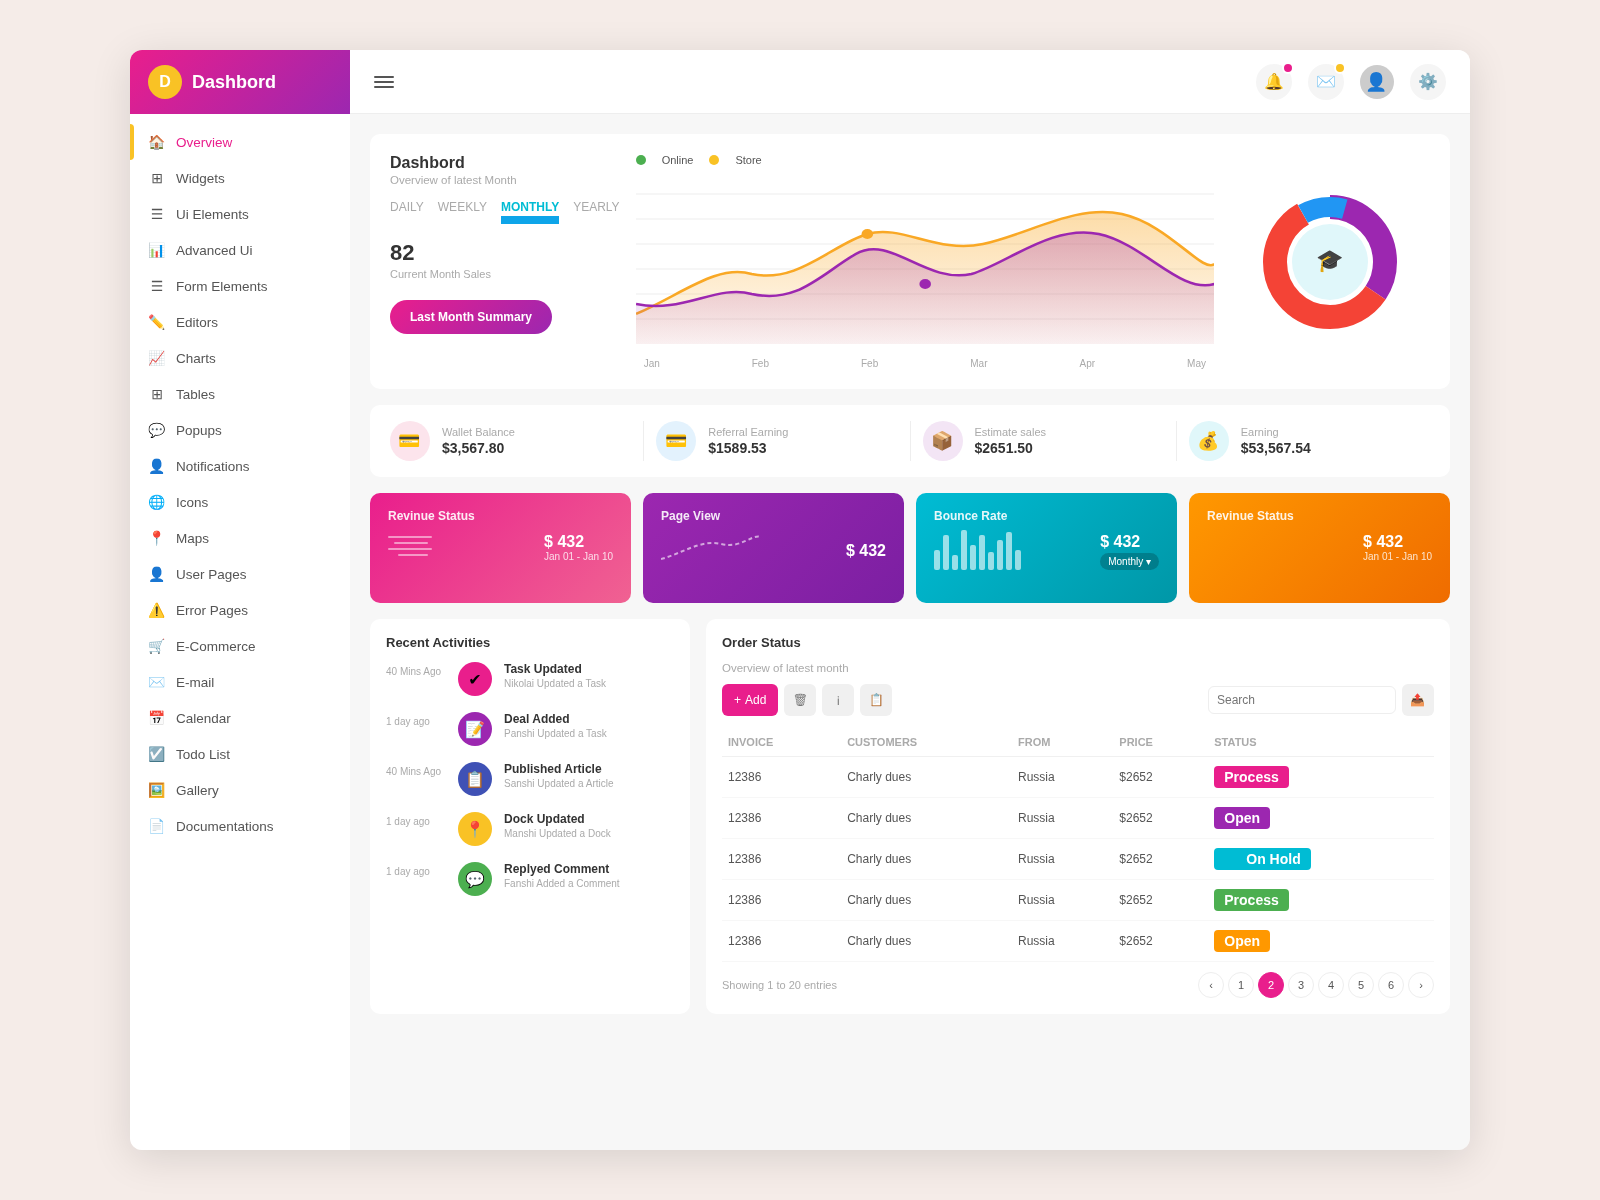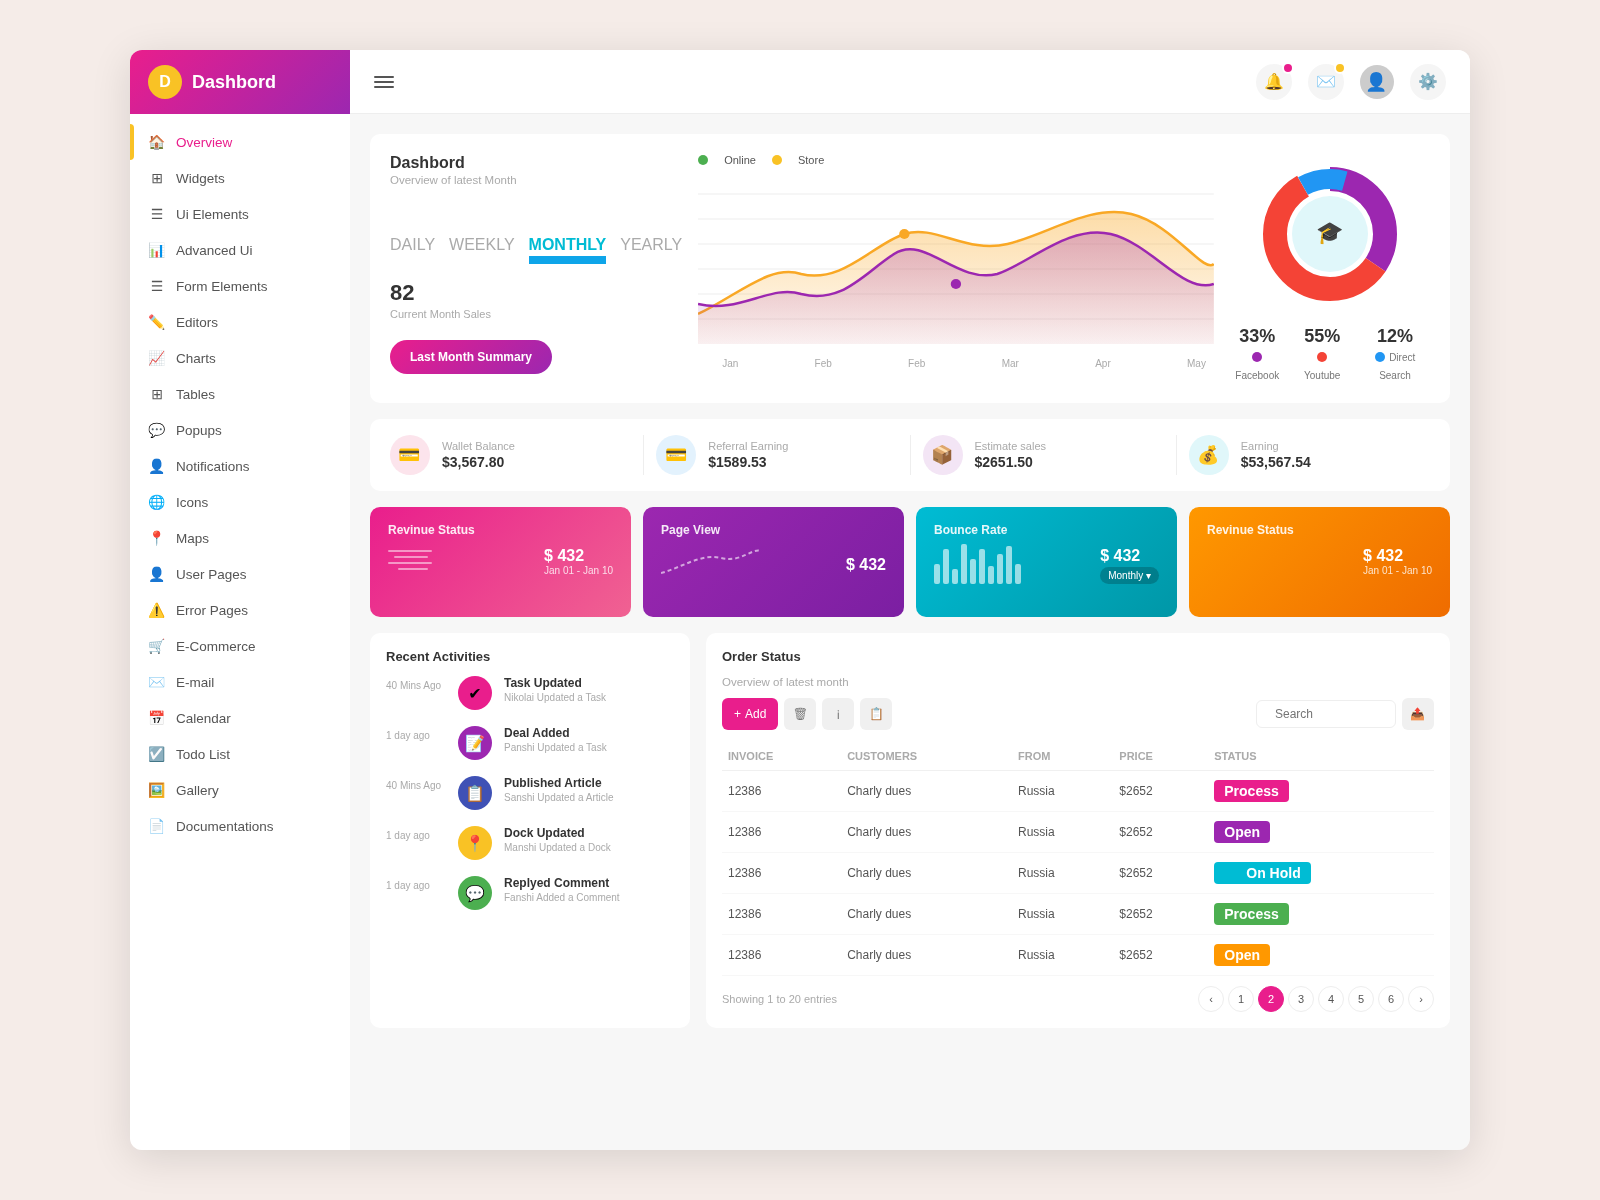--- a/index.html
+++ b/index.html
@@ -140,21 +140,21 @@
       gap: 16px;
       background: #fff;
       border-radius: 10px;
       padding: 20px;
     }
     .dash-left { flex: 0 0 200px; }
     .dash-title { font-size: 16px; font-weight: 700; color: #333; }
     .dash-subtitle { font-size: 11.5px; color: #aaa; margin-top: 2px; }
     .dash-tabs { display: flex; gap: 14px; margin-top: 12px; }
     .dash-tab {
-      font-size: 16px; color: #aaa; cursor: pointer; padding: 2px 0; margin-top: 36px;
+      font-size: 12px; color: #aaa; cursor: pointer; padding: 2px 0;
     }
     .dash-tab.active { color: #00bcd4; border-bottom: 8px solid #0ea5e9; font-weight: 600; }
     .dash-earnings { margin-top: 20px; }
     .dash-amount { font-size: 28px; font-weight: 700; color: #333; }
     .dash-label { font-size: 11px; color: #aaa; margin-top: 2px; }
     .dash-sales { margin-top: 16px; }
     .dash-sales-num { font-size: 22px; font-weight: 700; color: #333; }
     .dash-btn {
       margin-top: 20px;
       background: linear-gradient(135deg, #e91e8c, #9c27b0);
@@ -165,21 +165,21 @@
       font-size: 12px;
       cursor: pointer;
       font-weight: 600;
     }
     
     .dash-chart { flex: 1; position: relative; }
     .chart-legend { display: flex; gap: 16px; align-items: center; margin-bottom: 8px; }
     .legend-dot { width: 10px; height: 10px; border-radius: 50%; display: inline-block; }
     .legend-label { font-size: 11px; color: #555; }
     .chart-svg-wrap { width: 100%; height: 180px; }
-    .chart-x-labels { display: flex; justify-content: space-between; padding: 0 8px; margin-top: 4px; margin-left: 16px; }
+    .chart-x-labels { display: flex; justify-content: space-between; padding: 0 8px; margin-top: 4px; }
     .chart-x-label { font-size: 10px; color: #aaa; }
     
     .dash-donut { flex: 0 0 200px; display: flex; flex-direction: column; align-items: center; justify-content: center; }
     .donut-legend { display: flex; gap: 14px; margin-top: 12px; }
     .donut-pct { font-size: 18px; font-weight: 700; color: #333; display: block; }
     .donut-source { font-size: 10px; color: #777; }
     
     .stats-row {
       display: flex;
       gap: 12px;
@@ -278,25 +278,25 @@
       display: flex; align-items: center; gap: 4px;
     }
     .order-btn.add { background: #e91e8c; color: #fff; }
     .order-btn.icon-btn { background: #f0f0f0; color: #777; width: 32px; padding: 0; justify-content: center; }
     .order-search {
       display: flex; align-items: center; gap: 6px;
     }
     .order-search input {
       border: 1px solid #eee;
       border-radius: 6px;
-      padding: 6px 18px;
+      padding: 6px 8px;
       font-size: 12px;
       outline: none;
       color: #555;
-      width: 140px;
+      width: 188px;
     }
     .order-table { width: 100%; border-collapse: collapse; }
     .order-table th {
       font-size: 11px; color: #aaa;
       text-align: left; padding: 8px 6px;
       border-bottom: 1px solid #f0f0f0;
       font-weight: 600; text-transform: uppercase;
     }
     .order-table td {
       font-size: 12px; color: #555;
@@ -537,37 +537,20 @@
             <circle cx="80" cy="80" r="55" fill="none" stroke="#9c27b0" stroke-width="24" stroke-dasharray="118.8 226.2" stroke-dashoffset="0" transform="rotate(-90 80 80)"></circle>
 
             <circle cx="80" cy="80" r="55" fill="none" stroke="#f44336" stroke-width="24" stroke-dasharray="198 147" stroke-dashoffset="-118.8" transform="rotate(-90 80 80)"></circle>
 
             <circle cx="80" cy="80" r="55" fill="none" stroke="#2196f3" stroke-width="20" stroke-dasharray="43.2 301.8" stroke-dashoffset="-316.8" transform="rotate(-90 80 80)"></circle>
 
             <circle cx="80" cy="80" r="38" fill="#e0f7fa"></circle>
 
             <text x="80" y="86" text-anchor="middle" font-size="22" fill="#0097a7">🎓</text>
           </svg>
-          <div class="donut-legend">
-            <div style="text-align:center">
-              <span class="donut-pct">33%</span>
-              <span class="legend-dot" style="background:#9c27b0;display:inline-block;vertical-align:middle"></span>
-              <span class="donut-source">Facebook</span>
-            </div>
-            <div style="text-align:center">
-              <span class="donut-pct">55%</span>
-              <span class="legend-dot" style="background:#f44336;display:inline-block;vertical-align:middle"></span>
-              <span class="donut-source">Youtube</span>
-            </div>
-            <div style="text-align:center">
-              <span class="donut-pct">12%</span>
-              <span class="legend-dot" style="background:#2196f3;display:inline-block;vertical-align:middle"></span>
-              <span class="donut-source">Direct Search</span>
-            </div>
-          </div>
         </div>
       </div>
 
       <div class="stats-row" id="stats-row">
           <div class="stat-item">
     <div class="stat-icon" style="background:#fce4ec">💳</div>
     <div class="stat-text">
       <div class="stat-title">Wallet Balance</div>
       <div class="stat-val">$3,567.80</div>
     </div>

